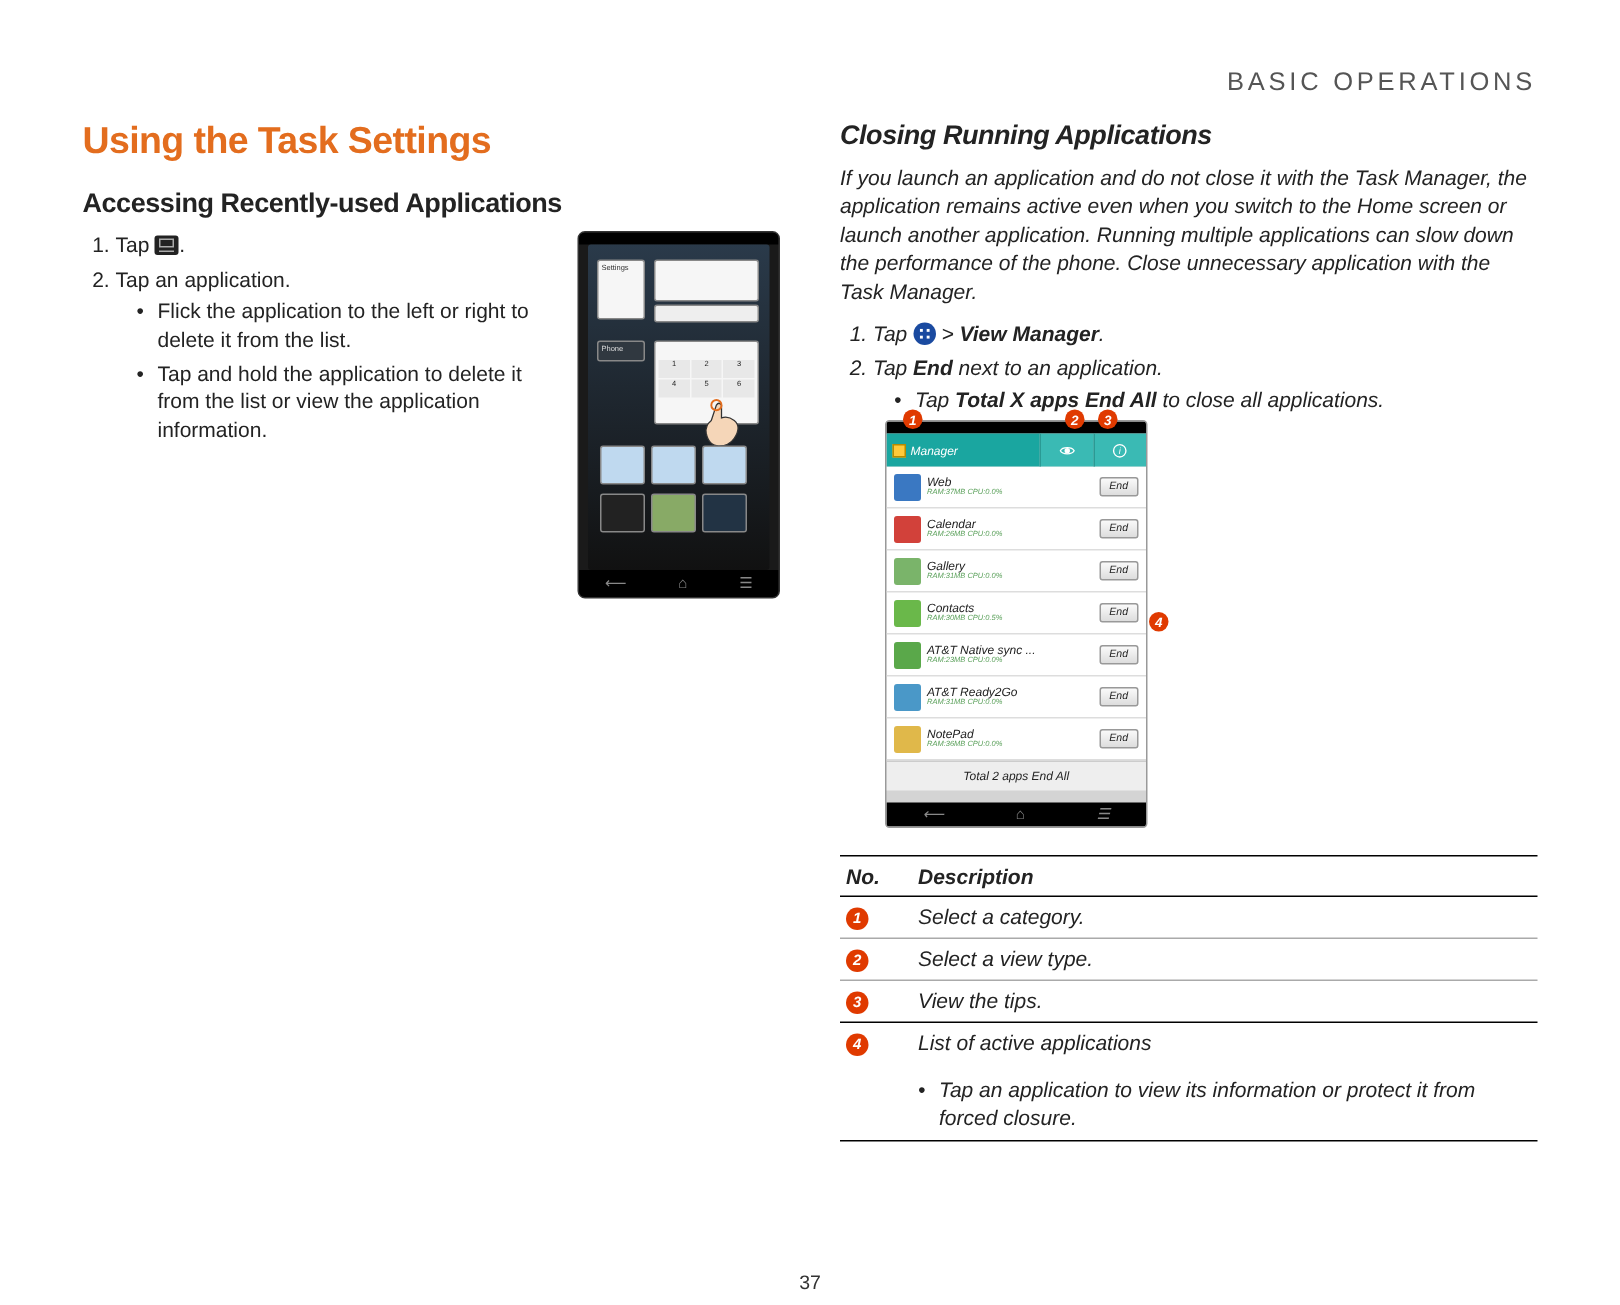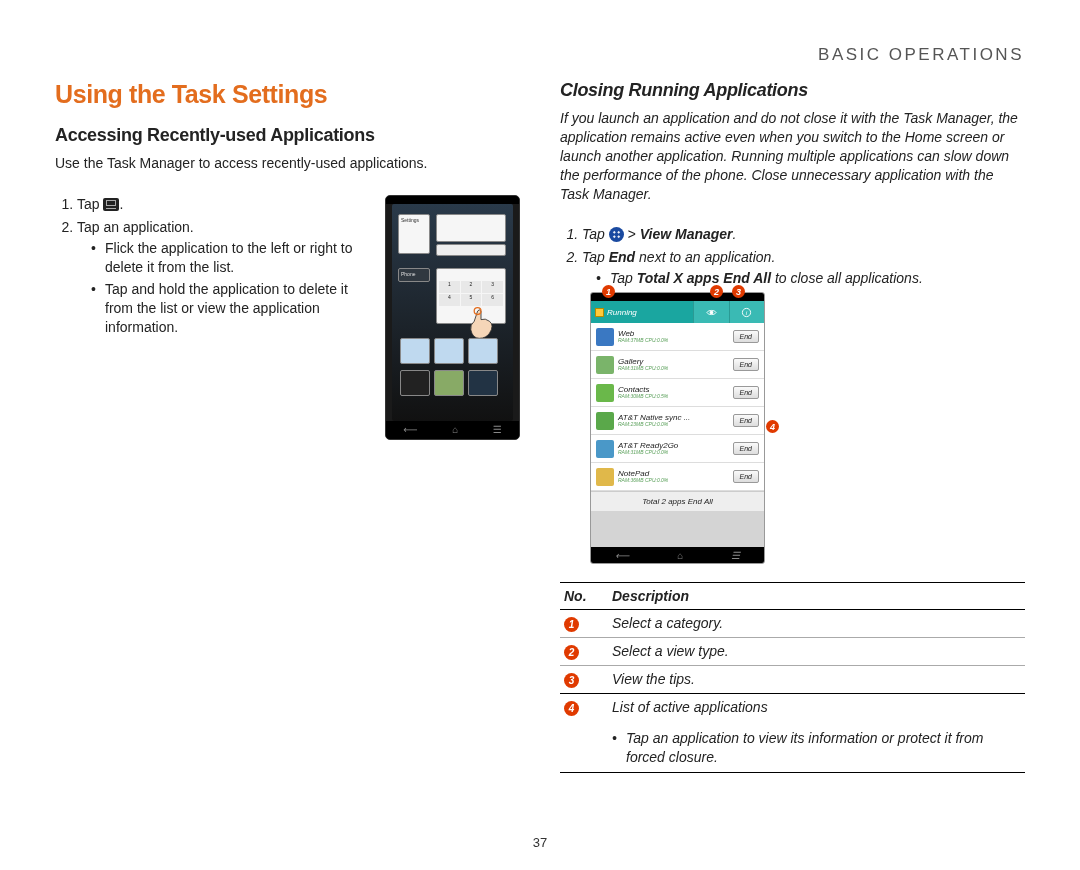--- a/index.html
+++ b/index.html
@@ -36,21 +36,21 @@
   }
   h2.subhead {
     font-size: 18px;
     font-weight: 700;
     margin-bottom: 8px;
     letter-spacing: -0.3px;
   }
   p.body {
     font-size: 14px;
     line-height: 1.35;
-    margin-bottom: 22px;
+    margin-bottom: 10px;
   }
   ol.steps {
     list-style: decimal;
     font-size: 14px;
     padding-left: 22px;
   }
   ol.steps li { margin-bottom: 4px; line-height: 1.35; }
   ul.bullets {
     list-style: none;
     padding-left: 14px;
@@ -145,33 +145,32 @@
   .desc-table .thead .c1{width:52px;}
   .desc-table .trow{display:flex;border-bottom:1px solid #aaa;padding:5px 0;align-items:flex-start;}
   .desc-table .trow:last-child{border-bottom:1.6px solid #000;}
   .desc-table .c1{width:52px;display:flex;justify-content:flex-start;padding-left:4px;}
   .desc-table .c2{flex:1;}
   .num-circle{width:15px;height:15px;border-radius:50%;background:#e03a00;color:#fff;font-size:10px;font-weight:bold;display:inline-flex;align-items:center;justify-content:center;margin-top:2px;}
   .desc-sub{margin-top:14px;}
   .desc-sub li{font-size:14px;position:relative;padding-left:14px;list-style:none;line-height:1.35;}
   .desc-sub li::before{content:"•";position:absolute;left:0;}
 
-  .page-num{position:absolute;bottom:20px;left:50%;transform:translateX(-50%);font-size:13px;color:#333;}
+  .page-num{position:absolute;bottom:8px;left:50%;transform:translateX(-50%);font-size:13px;color:#333;}
 </style>
 </head>
 <body>
 
 <div class="header-right">BASIC OPERATIONS</div>
 
 <div class="columns">
 
   <div class="col">
     <h1 class="orange">Using the Task Settings</h1>
     <h2 class="subhead">Accessing Recently-used Applications</h2>
-    <p class="body">Use the Task Manager to access recently-used applications.</p>
 
     <div class="left-flex">
       <div class="left-text">
         <ol class="steps">
           <li>
             <span>Tap </span><span class="ic-recent"></span><span>.</span>
           </li>
           <li>
             <span>Tap an application.</span>
             <ul class="bullets">
@@ -244,21 +243,21 @@
         </ul>
       </li>
     </ol>
 
     <div style="position:relative;width:230px;">
       <div class="shot-tm">
         <div class="statusbar"></div>
         <div class="tm-tabs">
           <div class="tm-tab-main">
               <div class="sq"></div>
-              <span>Running</span>
+              <span>Manager</span>
             </div>
           <div class="tm-tab-small">
               <svg viewBox="0 0 24 24">
                 <circle cx="12" cy="12" r="4"></circle>
                 <path d="M2 12c3-6 17-6 20 0-3 6-17 6-20 0z" fill="none" stroke="#fff" stroke-width="2"></path>
               </svg>
             </div>
           <div class="tm-tab-small">
               <svg viewBox="0 0 24 24">
                 <circle cx="12" cy="12" r="9" fill="none" stroke="#fff" stroke-width="2"></circle>
@@ -269,20 +268,28 @@
         <div class="tm-list" id="tm-list">
             <div class="tm-row">
               <div class="ico" style="background:#3a78c2"></div>
               <div class="txt">
                 <div class="name">Web</div>
                 <div class="meta">RAM:37MB CPU:0.0%</div>
               </div>
               <div class="end">End</div>
             </div>
             <div class="tm-row">
+              <div class="ico" style="background:#d2413a"></div>
+              <div class="txt">
+                <div class="name">Calendar</div>
+                <div class="meta">RAM:26MB CPU:0.0%</div>
+              </div>
+              <div class="end">End</div>
+            </div>
+            <div class="tm-row">
               <div class="ico" style="background:#7ab46a"></div>
               <div class="txt">
                 <div class="name">Gallery</div>
                 <div class="meta">RAM:31MB CPU:0.0%</div>
               </div>
               <div class="end">End</div>
             </div>
             <div class="tm-row">
               <div class="ico" style="background:#6ab84a"></div>
               <div class="txt">

